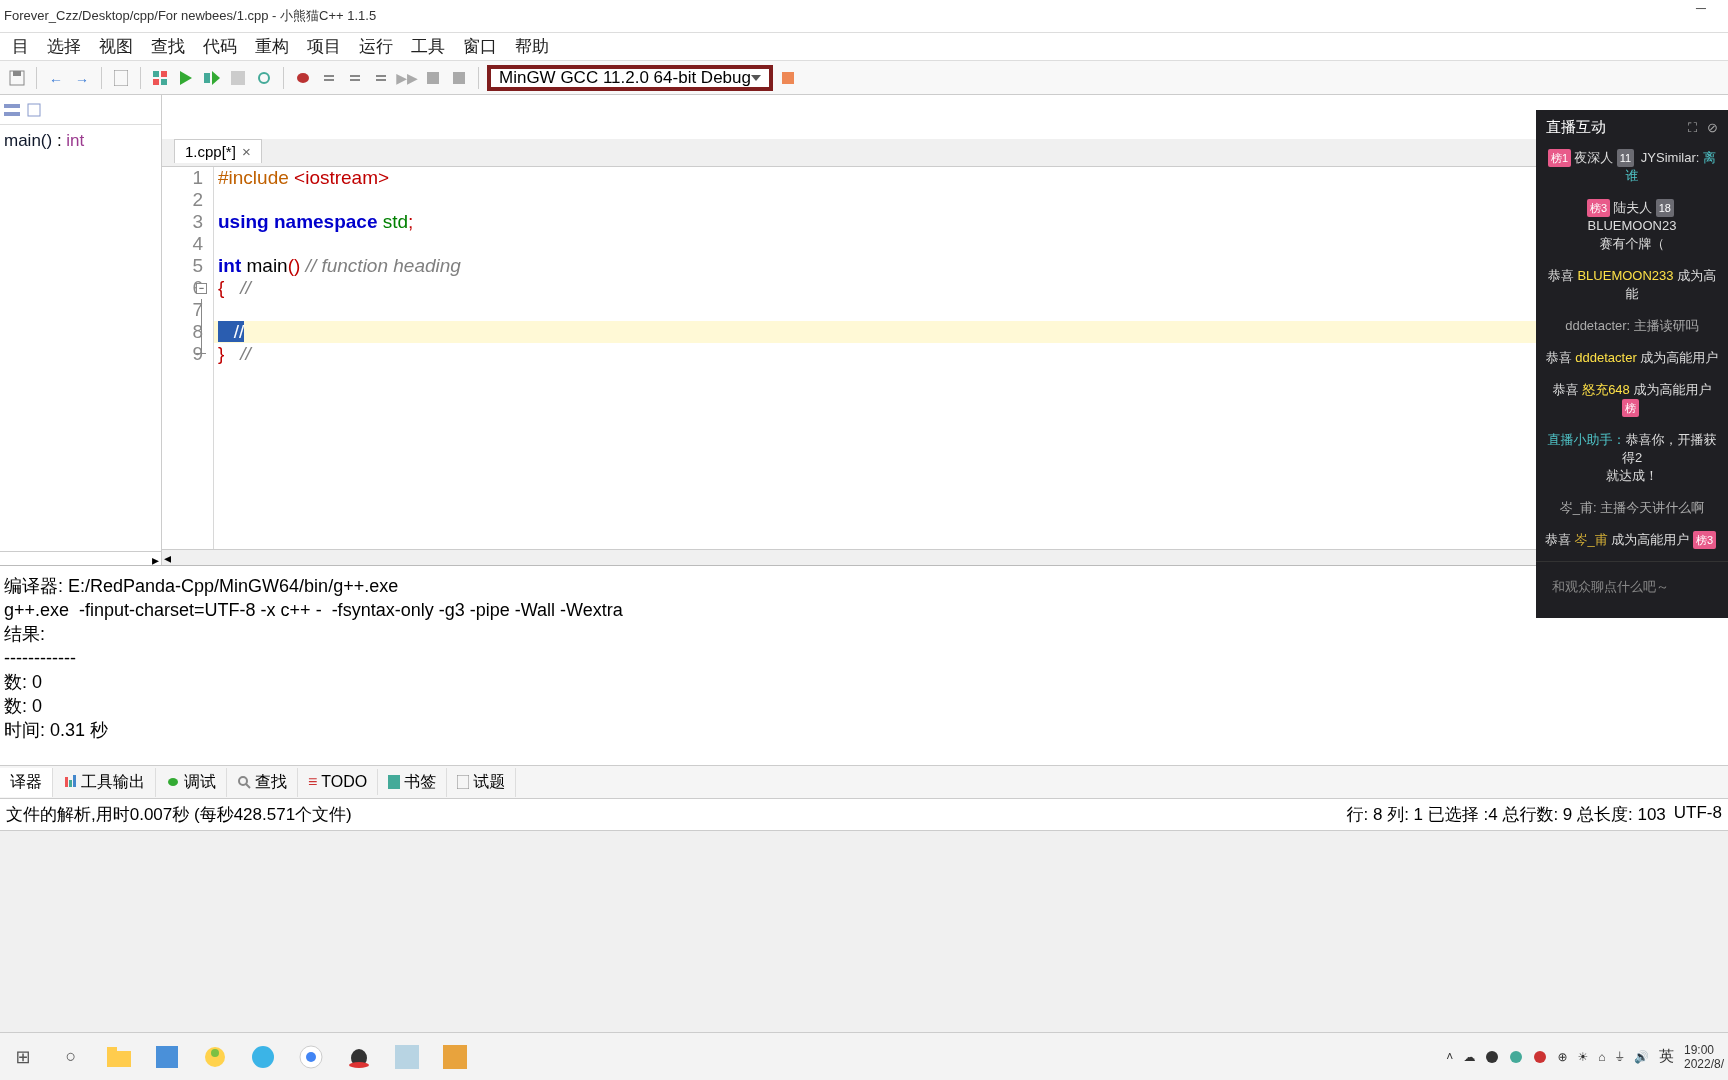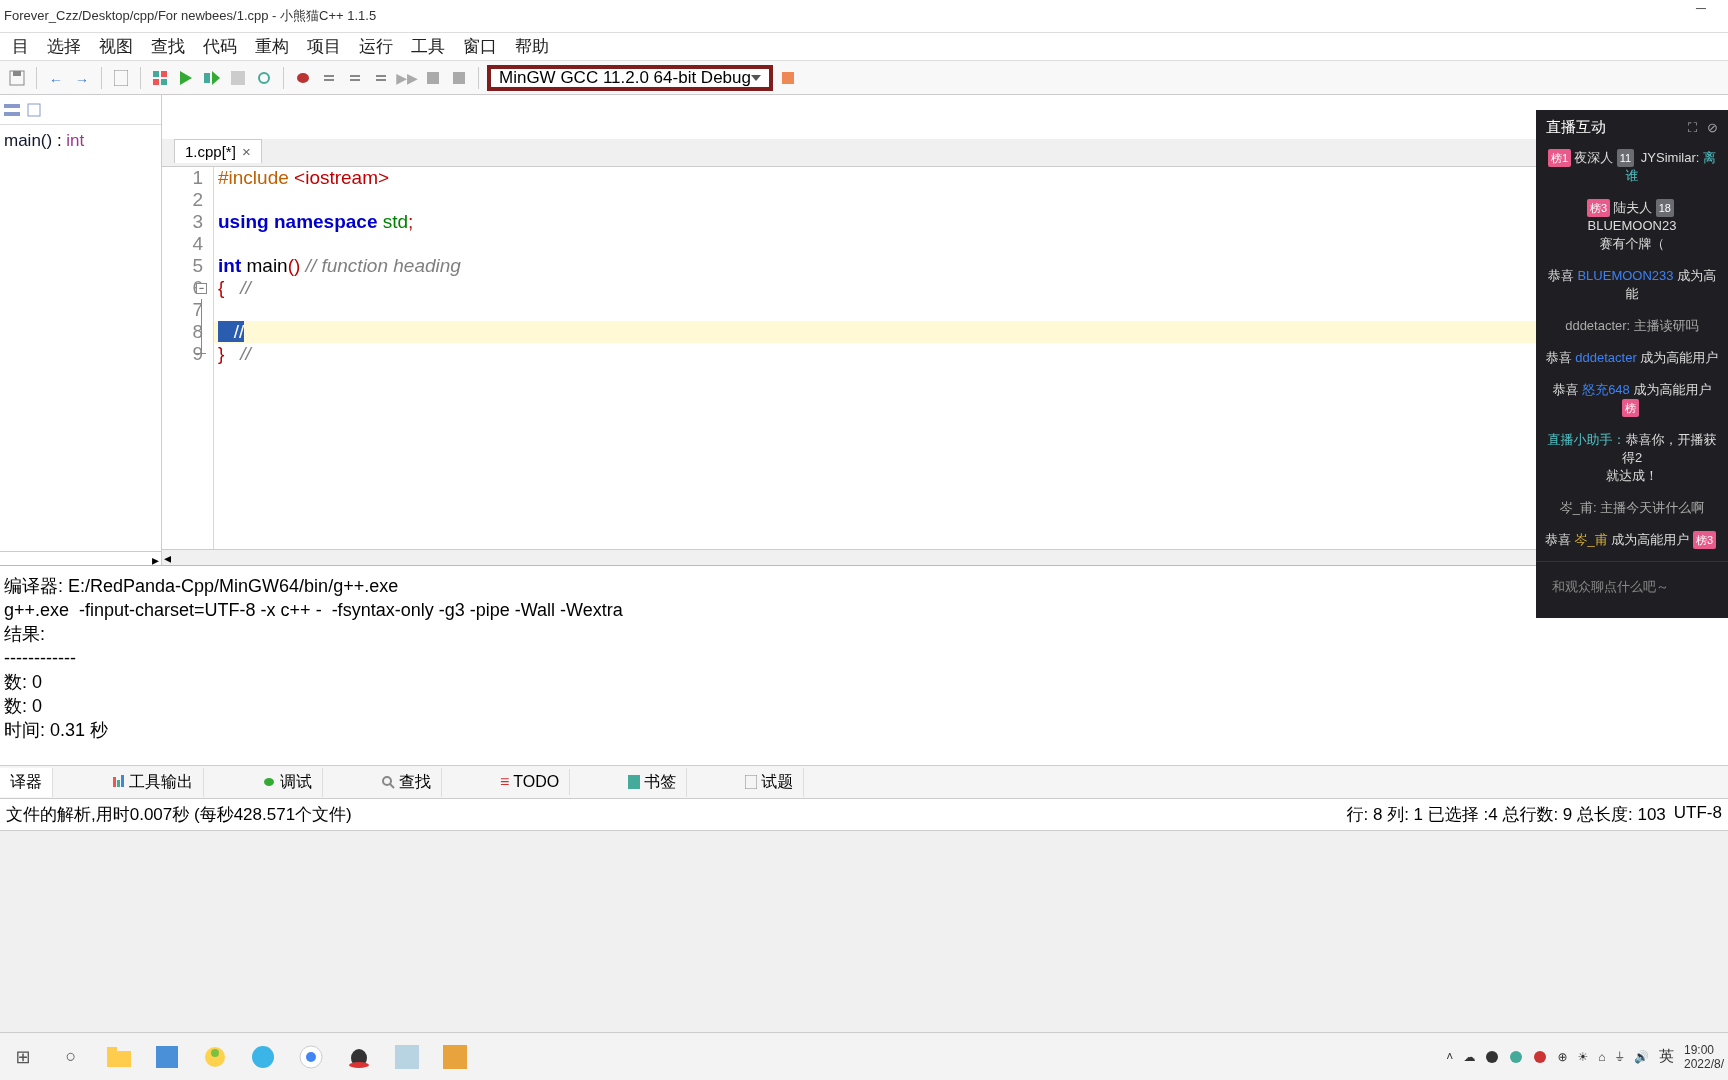--- a/index.html
+++ b/index.html
@@ -54,30 +54,30 @@
 
 .chat { position:absolute; right:0; top:110px; width:192px; background:#1f1f23; color:#ddd; font-size:13px; padding:0 0 6px 0; }
 .chat-head { display:flex; justify-content:space-between; align-items:center; padding:8px 10px; color:#fff; font-size:15px;}
 .chat-head .icons { display:flex; gap:10px; font-size:13px; color:#aaa;}
 .chat-body { padding:4px 8px; display:flex; flex-direction:column; gap:14px; font-size:13px;}
 .badge { display:inline-block; border-radius:2px; padding:0 3px; font-size:11px; color:#fff; margin-right:3px;}
 .badge.pink { background:#e85a8a; }
 .badge.grey { background:#6b6b72; }
 .chat-msg { line-height:18px;text-align:center; }
 .name-teal { color:#4fc3c7; }
-.name-orange { color:#3b82f6; }
+.name-orange { color:#fde047; }
 .name-gold { color:#d4af37; }
 .chat-input { color:#888; padding:16px; border-top:1px solid #333; margin-top:8px;}
 
 
 .output { background:#fff; border-top:1px solid #bbb; padding:8px 4px 4px 4px; font-size:18px; line-height:24px; height:200px; }
 .output .line { white-space:pre; }
 
 
-.bottom-tabs { background:#f5f5f5; border-top:1px solid #ccc; border-bottom:1px solid #ccc; height:34px; display:flex; align-items:center;gap:48px; }
+.bottom-tabs { background:#f5f5f5; border-top:1px solid #ccc; border-bottom:1px solid #ccc; height:34px; display:flex; align-items:center; }
 .btab { padding:4px 10px; display:flex; align-items:center; gap:4px; font-size:16px; border-right:1px solid #ddd;}
 .btab.active { background:#fff; }
 
 
 .parse-status { background:#fff; padding:4px 6px; font-size:17px; border-bottom:1px solid #ccc; display:flex; justify-content:space-between;}
 .status-right { display:flex; gap:8px; font-size:17px;}
 
 
 .taskbar { position:absolute; bottom:0; left:0; right:0; height:48px; background:#f3f3f3; border-top:1px solid #ccc; display:flex; align-items:center; padding:0 4px; justify-content:space-between;}
 .taskbar .left { display:flex; gap:18px; align-items:center; padding-left:4px;}

